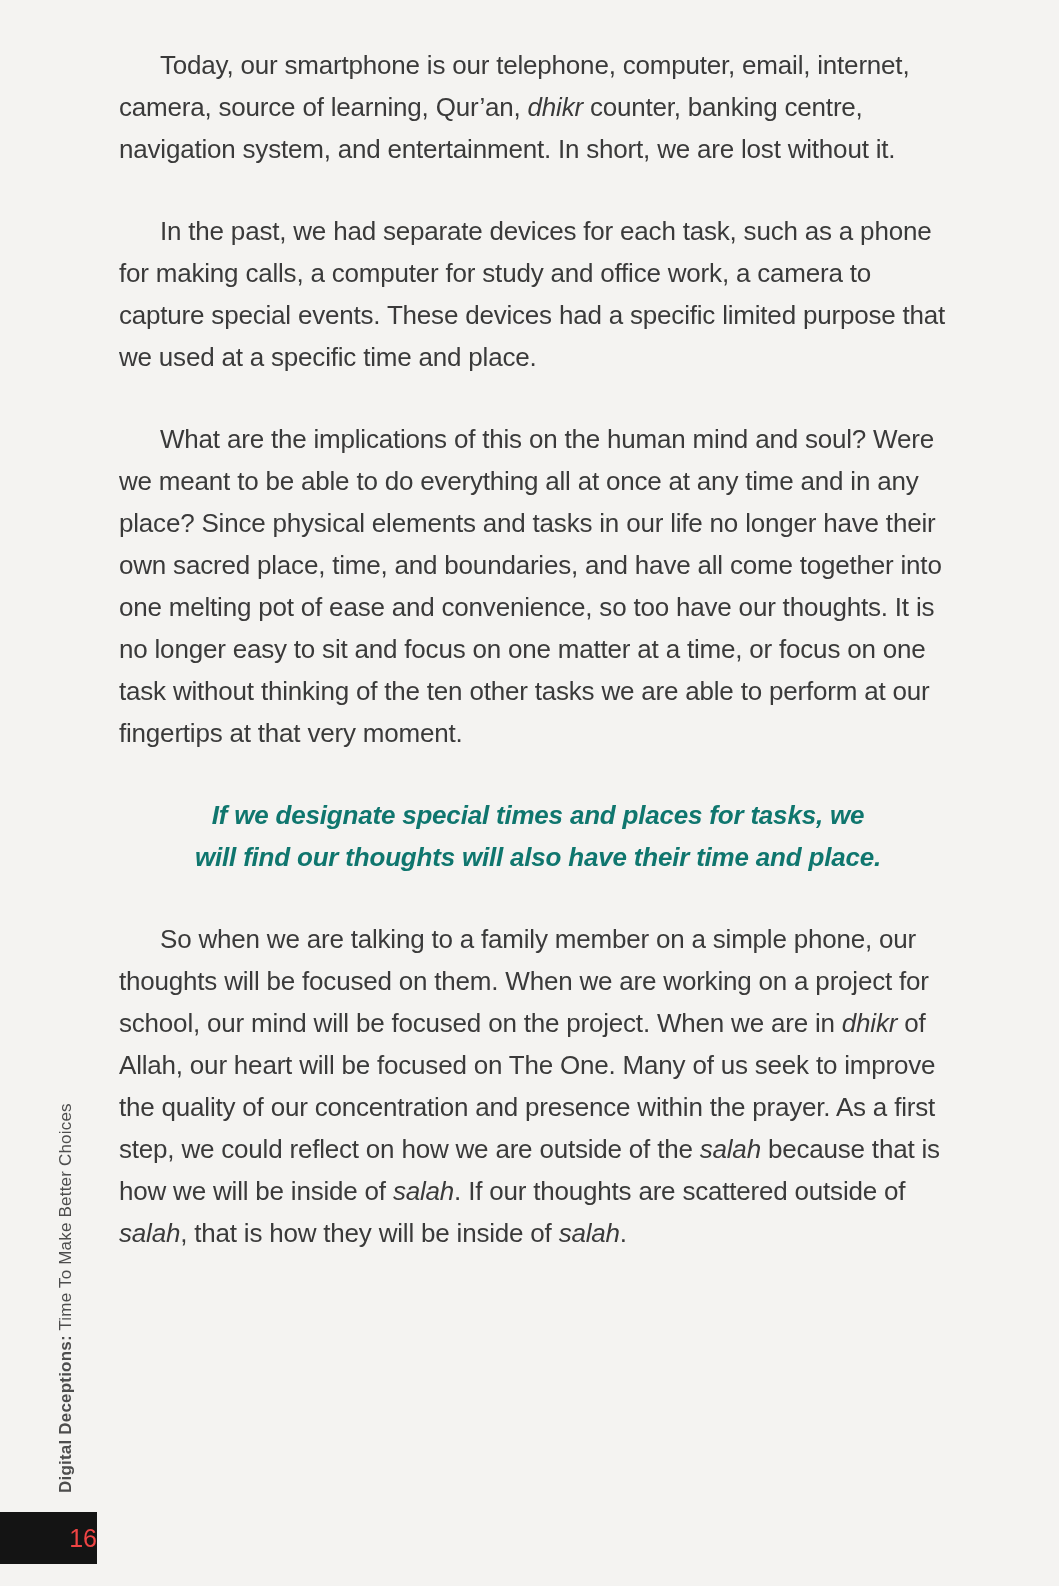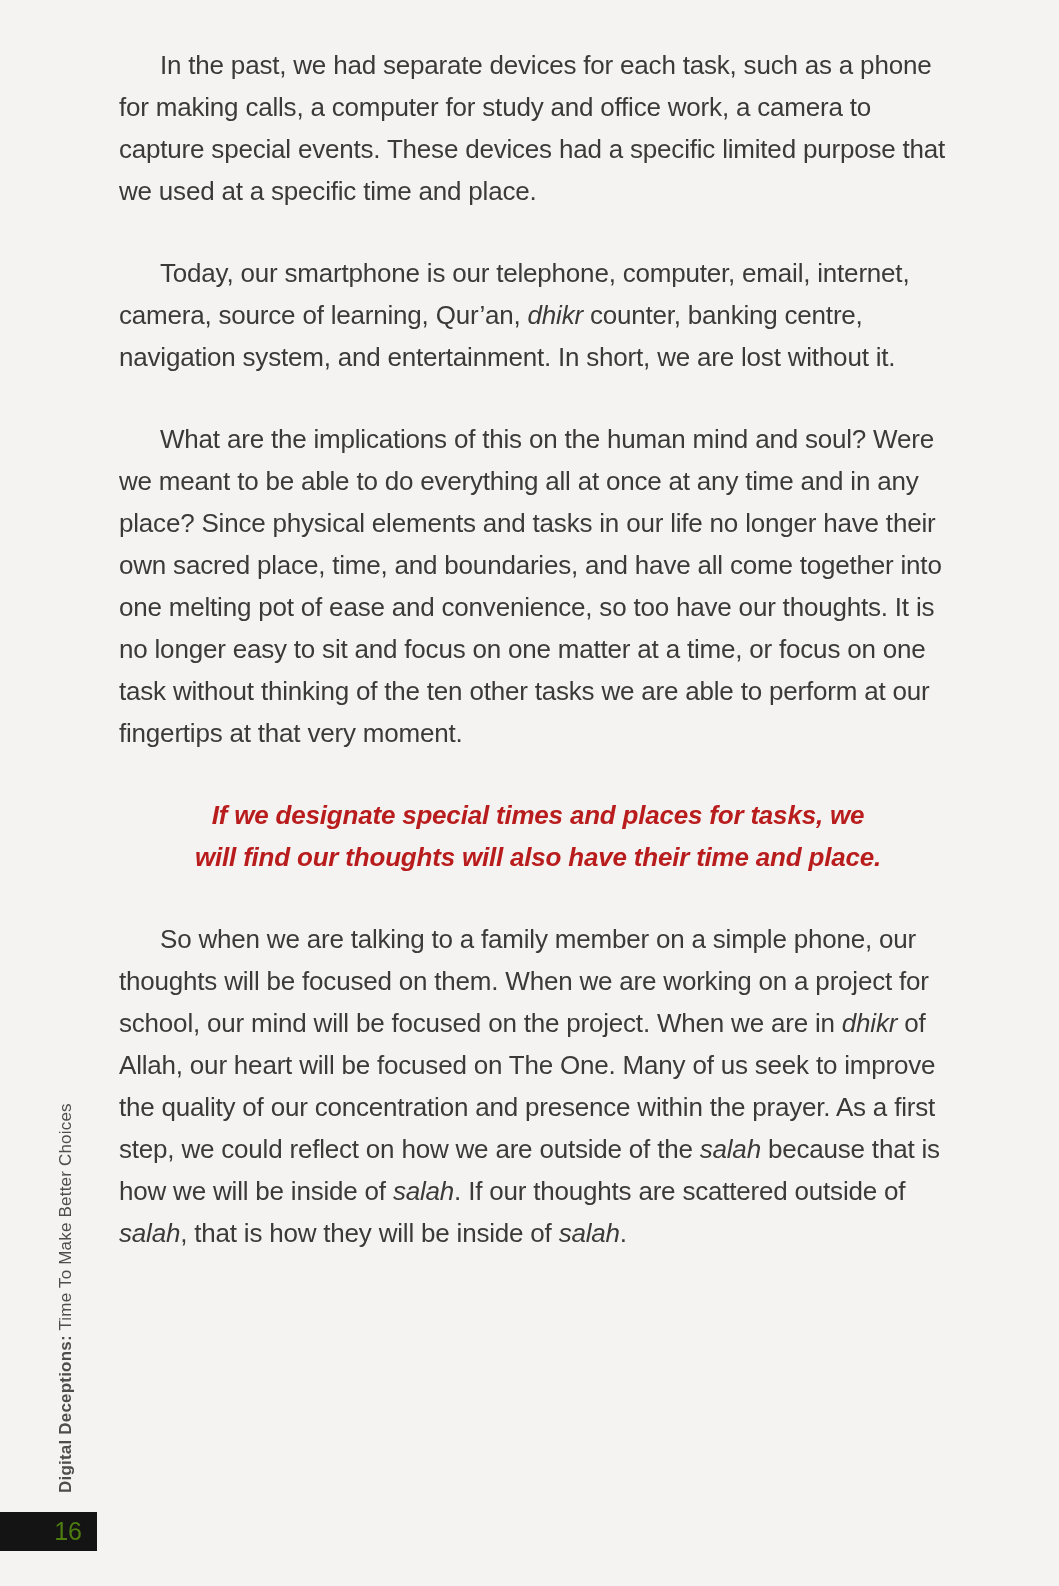--- a/index.html
+++ b/index.html
@@ -40,60 +40,59 @@
   p.quote-para {
     font-size: 26px;
     line-height: 42px;
     font-weight: 700;
     font-style: italic;
     letter-spacing: -0.2px;
     text-align: center;
     text-indent: 0;
     max-width: 700px;
     margin: 4px auto 40px auto;
-    color: #b91c1c;
+    color: #0f766e;
   }
   .sidebar-title {
     position: absolute;
     left: 56px;
     top: 1493px;
     transform: rotate(-90deg);
     transform-origin: 0 0;
     white-space: nowrap;
     font-size: 17px;
     letter-spacing: 0.2px;
     color: #4d4d4d;
   }
   .sidebar-title .bold-part {
     font-weight: 700;
   }
   .page-number-badge {
     position: absolute;
     left: 0;
     top: 1512px;
     width: 97px;
-    height: 39px;
+    height: 52px;
     background: #141414;
-    color: #4d7c0f;
+    color: #ef4444;
     display: flex;
     align-items: center;
     justify-content: flex-end;
     box-sizing: border-box;
-    padding-right: 15px;
     font-size: 25px;
   }
 </style>
 </head>
 <body>
 
 <div class="page">
 
   <main class="page-body">
+      <p class="body-para"><span>Today, our smartphone is our telephone, computer, email, internet, camera, source of learning, Qur’an, </span><em>dhikr</em><span> counter, banking centre, navigation system, and entertainment. In short, we are lost without it.</span></p>
       <p class="body-para"><span>In the past, we had separate devices for each task, such as a phone for making calls, a computer for study and office work, a camera to capture special events. These devices had a specific limited purpose that we used at a specific time and place.</span></p>
-      <p class="body-para"><span>Today, our smartphone is our telephone, computer, email, internet, camera, source of learning, Qur’an, </span><em>dhikr</em><span> counter, banking centre, navigation system, and entertainment. In short, we are lost without it.</span></p>
       <p class="body-para"><span>What are the implications of this on the human mind and soul? Were we meant to be able to do everything all at once at any time and in any place? Since physical elements and tasks in our life no longer have their own sacred place, time, and boundaries, and have all come together into one melting pot of ease and convenience, so too have our thoughts. It is no longer easy to sit and focus on one matter at a time, or focus on one task without thinking of the ten other tasks we are able to perform at our fingertips at that very moment.</span></p>
       <p class="quote-para"><span>If we designate special times and places for tasks, we will find our thoughts will also have their time and place.</span></p>
       <p class="body-para"><span>So when we are talking to a family member on a simple phone, our thoughts will be focused on them. When we are working on a project for school, our mind will be focused on the project. When we are in </span><em>dhikr</em><span> of Allah, our heart will be focused on The One. Many of us seek to improve the quality of our concentration and presence within the prayer. As a first step, we could reflect on how we are outside of the </span><em>salah</em><span> because that is how we will be inside of </span><em>salah</em><span>. If our thoughts are scattered outside of </span><em>salah</em><span>, that is how they will be inside of </span><em>salah</em><span>.</span></p>
     </main>
 
   <div class="sidebar-title">
     <span class="bold-part">Digital Deceptions:</span><span> Time To Make Better Choices</span>
   </div>
 
   <div class="page-number-badge">

